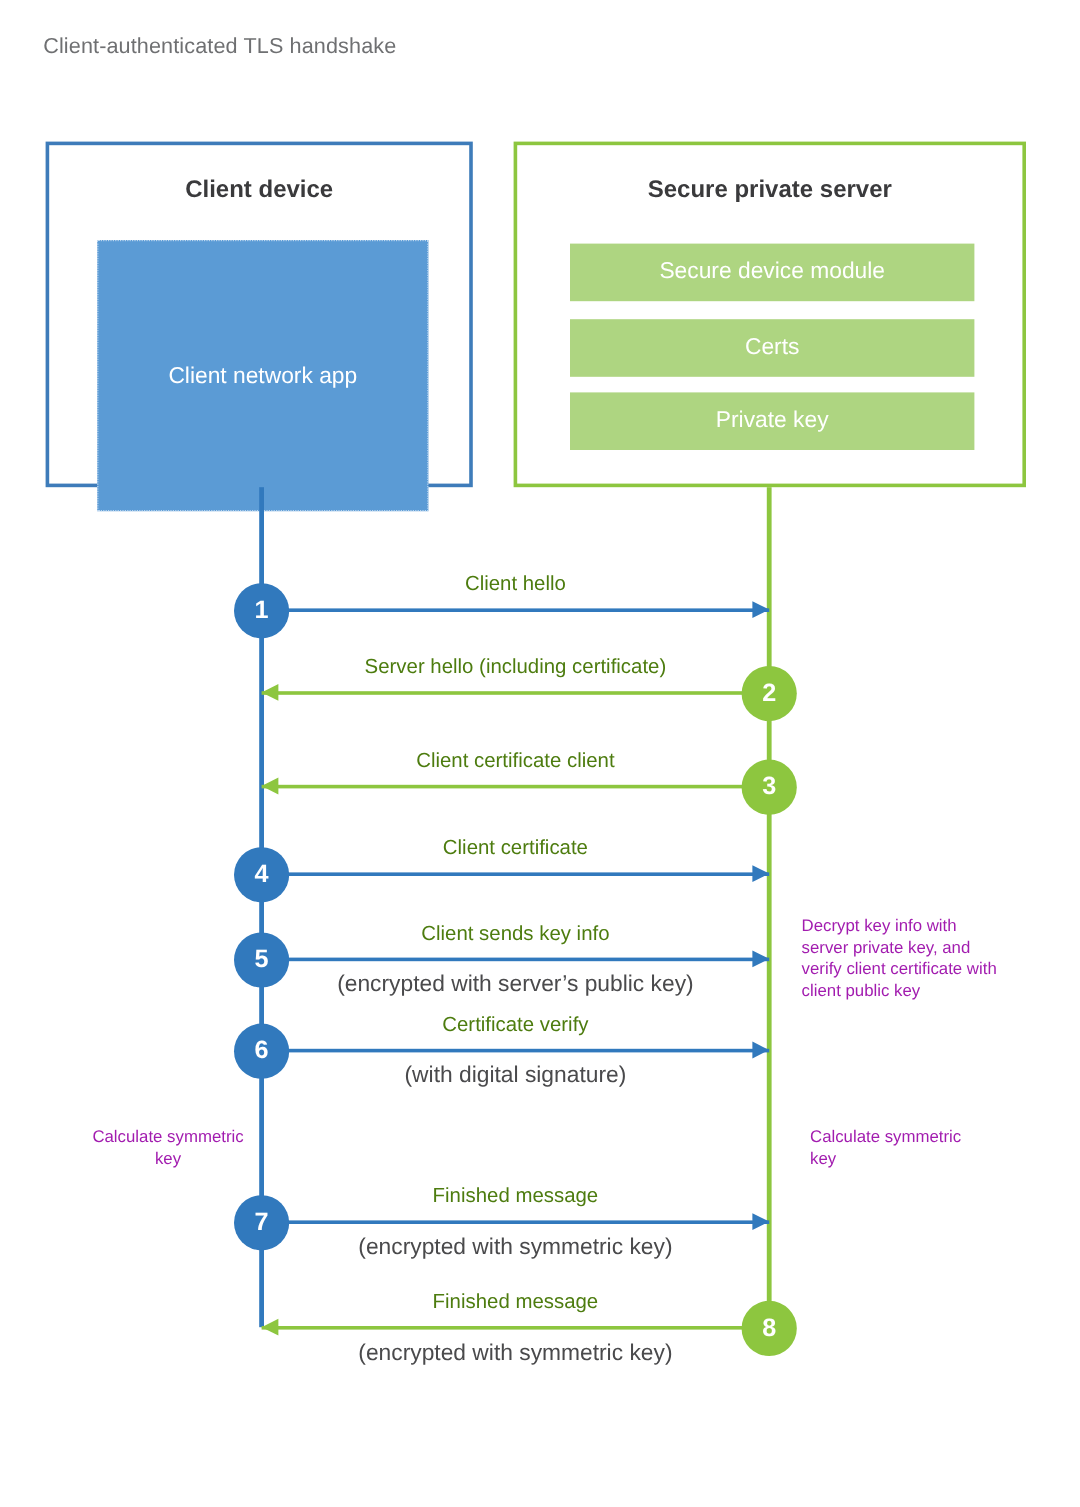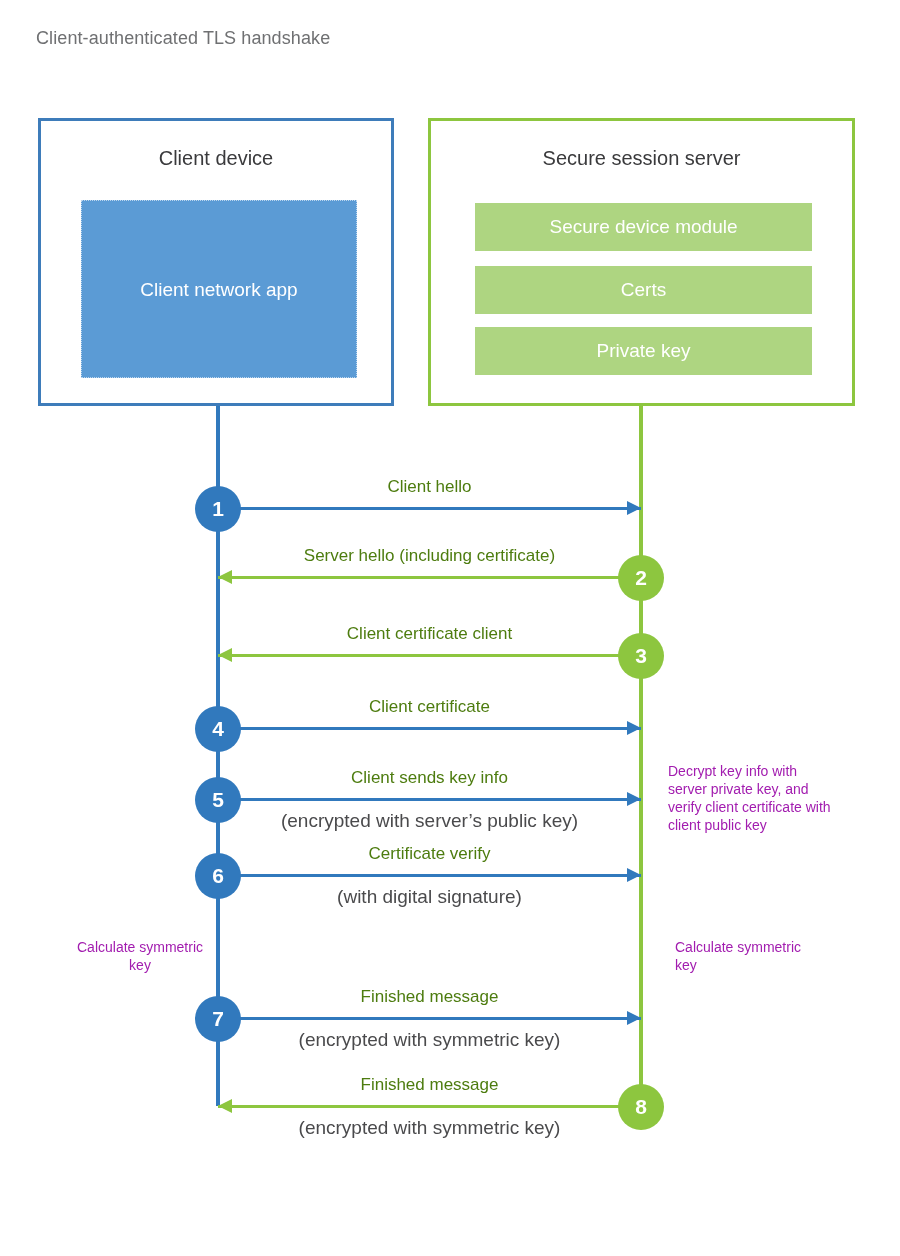--- a/index.html
+++ b/index.html
@@ -50,31 +50,31 @@
     border: 3px solid #8dc63f;
   }
 
   .participant-title {
     position: absolute;
     top: 26px;
     left: 0;
     width: 100%;
     text-align: center;
     font-size: 20px;
-    font-weight: normal;
+    font-weight: bold;
     color: #3a3a3c;
   }
 
   
   #client-app-block {
     position: absolute;
     left: 40px;
     top: 79px;
     width: 276px;
-    height: 178px;
+    height: 226px;
     background: #5b9bd5;
     border: 1px dotted #bcd6ef;
     display: flex;
     align-items: center;
     justify-content: center;
   }
   #client-app-label {
     color: #ffffff;
     font-size: 19px;
     line-height: 27px;
@@ -209,21 +209,21 @@
   <div id="page-title">Client-authenticated TLS handshake</div>
 
   <div class="participant-box" id="client-box">
     <div class="participant-title">Client device</div>
     <div id="client-app-block">
       <div id="client-app-label">Client network app</div>
     </div>
   </div>
 
   <div class="participant-box" id="server-box">
-    <div class="participant-title">Secure session server</div>
+    <div class="participant-title">Secure private server</div>
     <div class="server-bar b0">Secure device module</div>
     <div class="server-bar b2">Private key</div>
     <div class="server-bar b1">Certs</div>
   </div>
 
   <div class="lifeline" id="client-lifeline"></div>
   <div class="lifeline" id="server-lifeline"></div>
 
   <div id="messages-layer">
       <div class="msg" style="left: 218px; top: 507px; width: 423px;">

